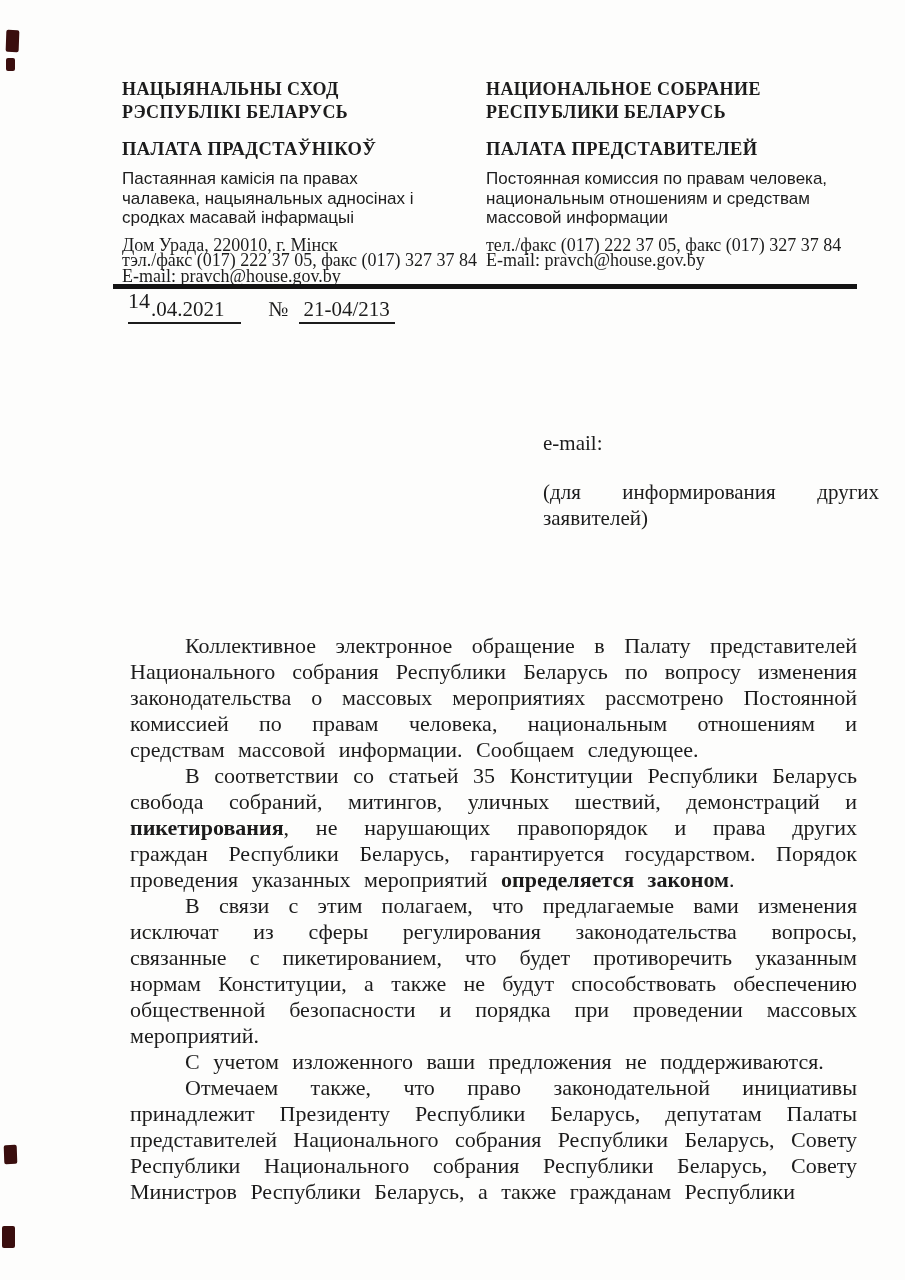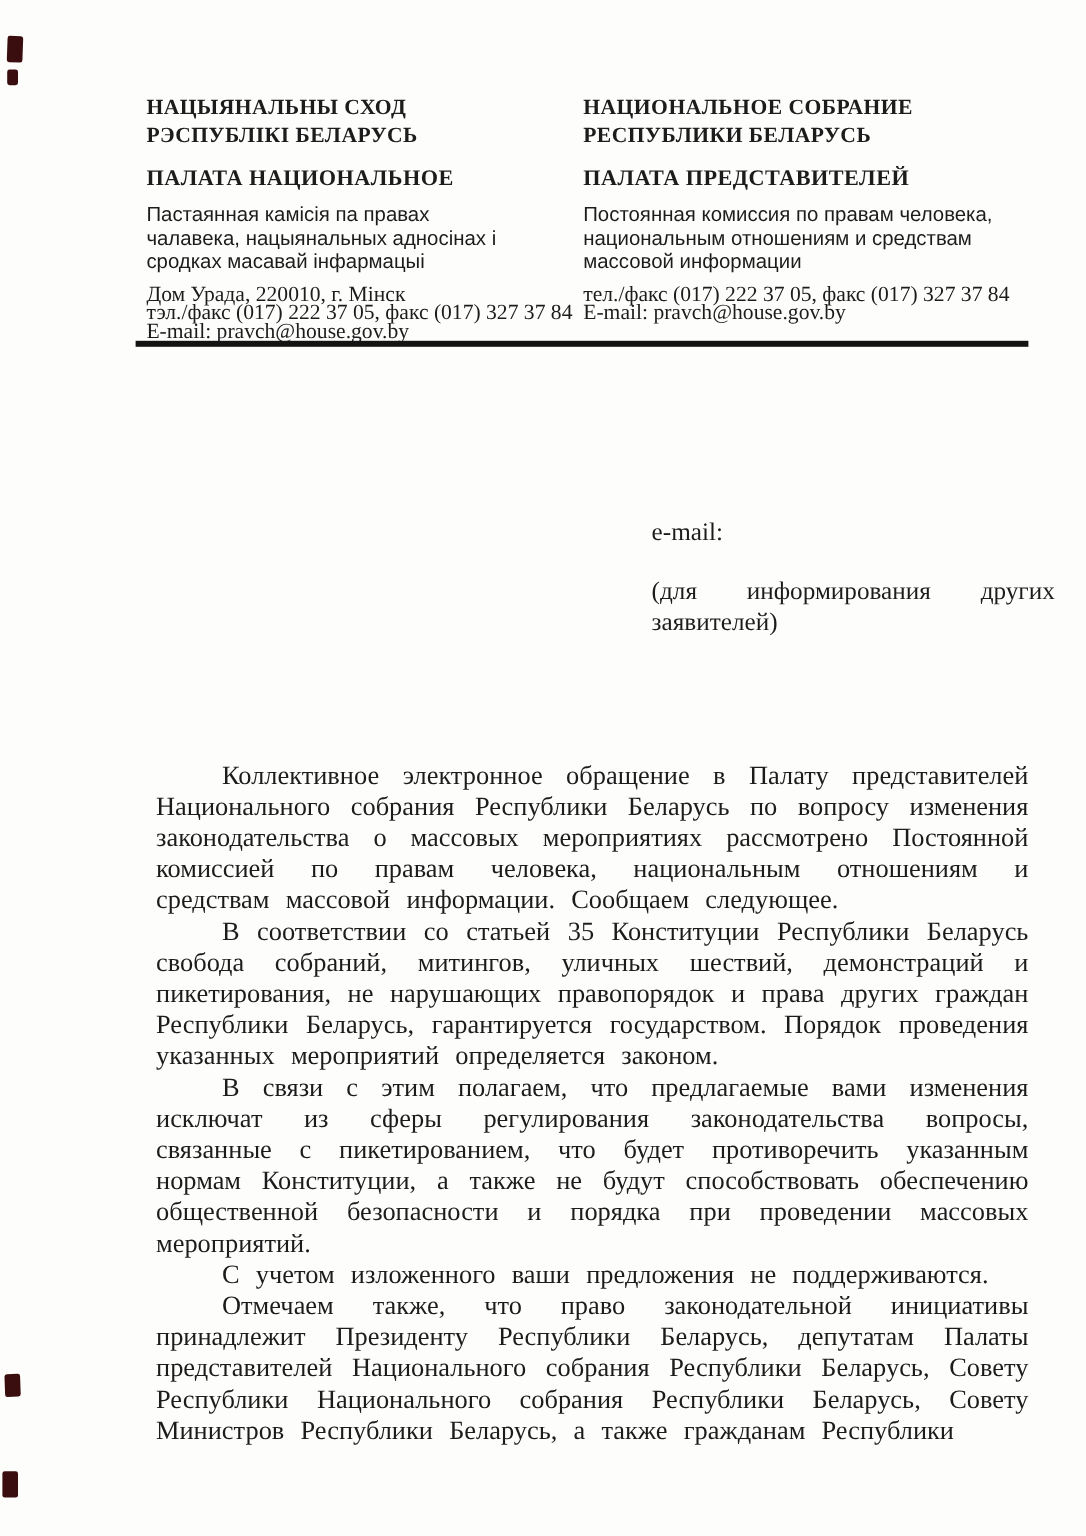--- a/index.html
+++ b/index.html
@@ -59,38 +59,38 @@
   
   .body-text{
     position:absolute;left:130px;top:633px;width:727px;
     font-size:22px;line-height:26px;
     word-spacing:8px;
   }
   .body-text p{
     margin:0;text-indent:55px;
     text-align:justify;text-align-last:left;
   }
-  .body-text .b{font-weight:normal;}
+  .body-text .b{font-weight:bold;}
 </style>
 </head>
 <body>
 
 <div class="page">
 
   <div class="mark m1"></div>
   <div class="mark m2"></div>
   <div class="mark m3"></div>
   <div class="mark m4"></div>
 
   <div class="lh-col left">
     <div class="org">
       <div>НАЦЫЯНАЛЬНЫ СХОД</div>
       <div>РЭСПУБЛІКІ БЕЛАРУСЬ</div>
     </div>
-    <div class="chamber">ПАЛАТА НАЦИОНАЛЬНОЕ</div>
+    <div class="chamber">ПАЛАТА ПРАДСТАЎНІКОЎ</div>
     <div class="commission">
       <div>Пастаянная камісія па правах</div>
       <div>чалавека, нацыянальных адносінах і</div>
       <div>сродках масавай інфармацыі</div>
     </div>
     <div class="address">
       <div>Дом Урада, 220010, г. Мінск</div>
       <div>тэл./факс (017) 222 37 05, факс (017) 327 37 84</div>
       <div>E-mail: pravch@house.gov.by</div>
     </div>
@@ -108,20 +108,23 @@
       <div>массовой информации</div>
     </div>
     <div class="address">
       <div>тел./факс (017) 222 37 05, факс (017) 327 37 84</div>
       <div>E-mail: pravch@house.gov.by</div>
     </div>
   </div>
 
   <div class="rule"></div>
 
+  <div class="ref">
+    <span class="useg u1"><span class="day">14</span><span>.04.2021</span></span><span class="nosign">№</span><span class="useg u2">21-04/213</span>
+  </div>
 
   <div class="addressee">
     <div>e-mail:</div>
     <div class="note">(для информирования других заявителей)</div>
   </div>
 
   <div class="body-text">
       <p><span>Коллективное электронное обращение в Палату представителей Национального собрания Республики Беларусь по вопросу изменения законодательства о массовых мероприятиях рассмотрено Постоянной комиссией по правам человека, национальным отношениям и средствам массовой информации. Сообщаем следующее.</span></p>
       <p><span>В соответствии со статьей 35 Конституции Республики Беларусь свобода собраний, митингов, уличных шествий, демонстраций и </span><span class="b">пикетирования</span><span>, не нарушающих правопорядок и права других граждан Республики Беларусь, гарантируется государством. Порядок проведения указанных мероприятий </span><span class="b">определяется законом</span><span>.</span></p>
       <p><span>В связи с этим полагаем, что предлагаемые вами изменения исключат из сферы регулирования законодательства вопросы, связанные с пикетированием, что будет противоречить указанным нормам Конституции, а также не будут способствовать обеспечению общественной безопасности и порядка при проведении массовых мероприятий.</span></p>

